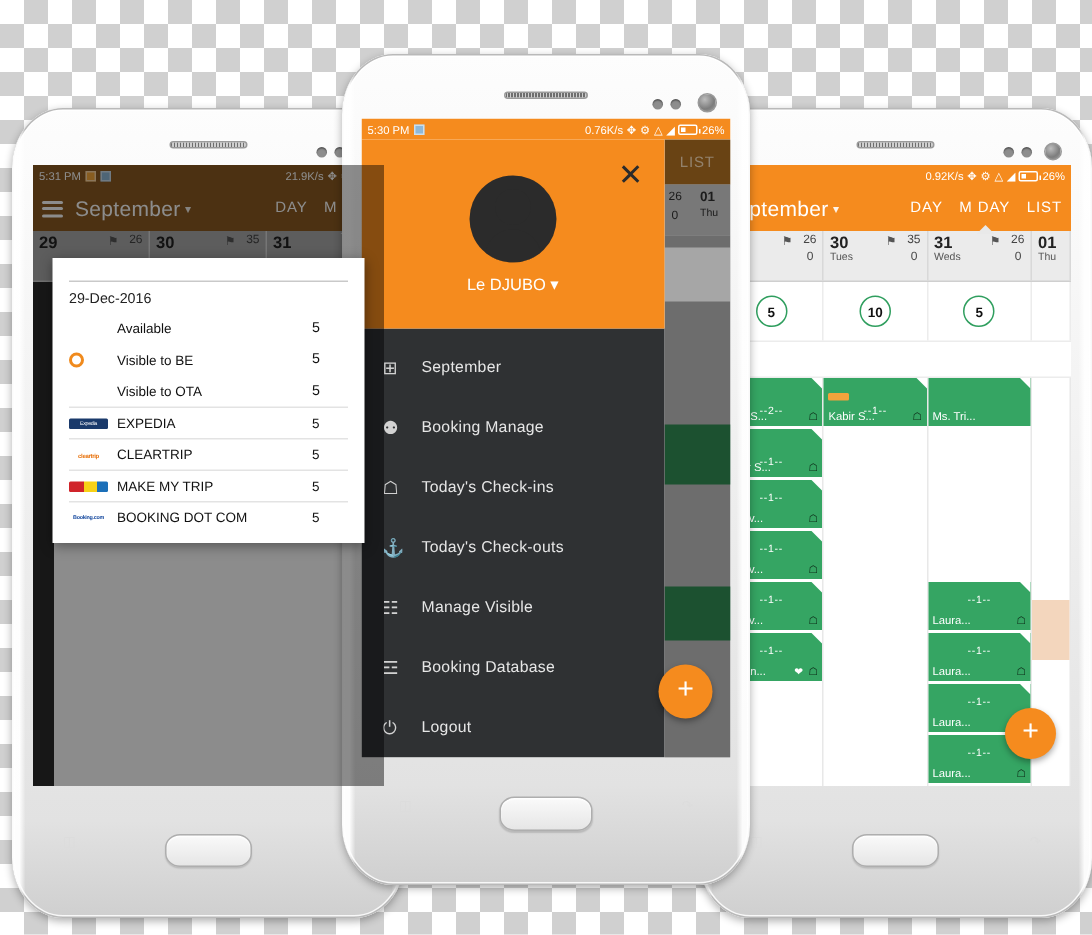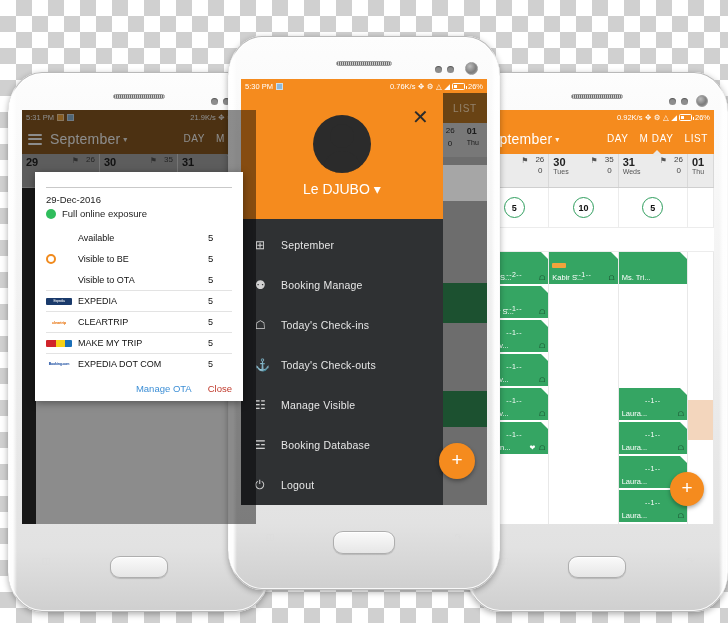--- a/index.html
+++ b/index.html
@@ -182,21 +182,21 @@
   .avatar::after{ content:""; position:absolute; left:50%; bottom:-3px; transform:translateX(-50%);
     width:33px; height:22px; border-radius:16px 16px 0 0; background:#f58b1e; }
   .avatar i {
     position:absolute; left:50%; top:9px; transform:translateX(-50%);
     width:24px; height:24px; border-radius:50%; background:#2b2b2b; z-index:2;
   }
   .avatar u {
     position:absolute; left:50%; bottom:0; transform:translateX(-50%);
     width:37px; height:22px; border-radius:18px 18px 0 0; background:#2b2b2b; z-index:2;
   }
-  .drawer-user { margin-top:8px; color:#fff; font-size:14px; }
+  .drawer-user { margin-top:8px; color:#fff; font-size:11px; }
   .drawer-close { position:absolute; right:14px; top:14px; color:#2b2b2b; font-size:20px; line-height:1; font-weight:300;}
   .drawer-body { background:#2f3133; flex:1; padding-top:6px; }
   .dr-item { display:flex; align-items:center; height:40px; padding:0 0 0 14px; color:#e6e6e6; }
   .dr-ico { width:26px; font-size:12px; color:#d2d2d2; display:flex; align-items:center; }
   .dr-lbl { font-size:10.5px; letter-spacing:.2px; }
   .drawer-wrap { position:absolute; left:0; top:14px; width:82%; bottom:0; display:flex; flex-direction:column; z-index:25; }
   .drawer-peek { position:absolute; right:0; top:14px; width:18%; bottom:0; overflow:hidden; z-index:10; }
   .drawer-dim { position:absolute; inset:0; background:rgba(0,0,0,.35); z-index:12; }
 
   .mini-appbar { height:30px; background:#a2671f; display:flex; align-items:center; justify-content:center;
@@ -266,24 +266,20 @@
     </div>
 
     <div style="position:absolute; left:0; top:78px; bottom:0; width:14px; background:#2a2a2a;"></div>
     <div style="position:absolute; left:14px; top:78px; right:0; bottom:0; background:#ffffff;"></div>
 
     <div class="scrim"></div>
 
     <div class="dialog">
       <div class="dlg-rule"></div>
       <div class="dlg-sub">29-Dec-2016</div>
-      <div class="dlg-expo">
-        <span class="dot"></span>
-        <span>Full online exposure</span>
-      </div>
 
       <div class="dlg-row noline">
         <span style="width:26px"></span>
         <span class="lbl">Available</span>
         <span class="bigval">5</span>
       </div>
       <div class="dlg-row noline">
         <span style="width:26px; display:flex; align-items:center;">
             <span class="ring"></span>
           </span>
@@ -306,28 +302,24 @@
         <span class="lbl">CLEARTRIP</span>
         <span class="val">5</span>
       </div>
       <div class="dlg-row">
         <span class="logo mmt"></span>
         <span class="lbl">MAKE MY TRIP</span>
         <span class="val">5</span>
       </div>
       <div class="dlg-row">
         <span class="logo booking">Booking.com</span>
-        <span class="lbl">EXPEDIA DOT COM</span>
+        <span class="lbl">BOOKING DOT COM</span>
         <span class="val">5</span>
       </div>
 
-      <div class="dlg-actions">
-        <span class="act-blue">Manage OTA</span>
-        <span class="act-red">Close</span>
-      </div>
     </div>
   </div>
 
   <div class="soft-key" style="left:34px; bottom:46px;">◫</div>
   <div class="home-btn" style="bottom:34px; width:58px; height:22px;"></div>
   <div class="soft-key" style="right:34px; bottom:46px;">↷</div>
 </div>
 
 <div class="phone" id="phone-right">
   <div class="speaker"></div>

